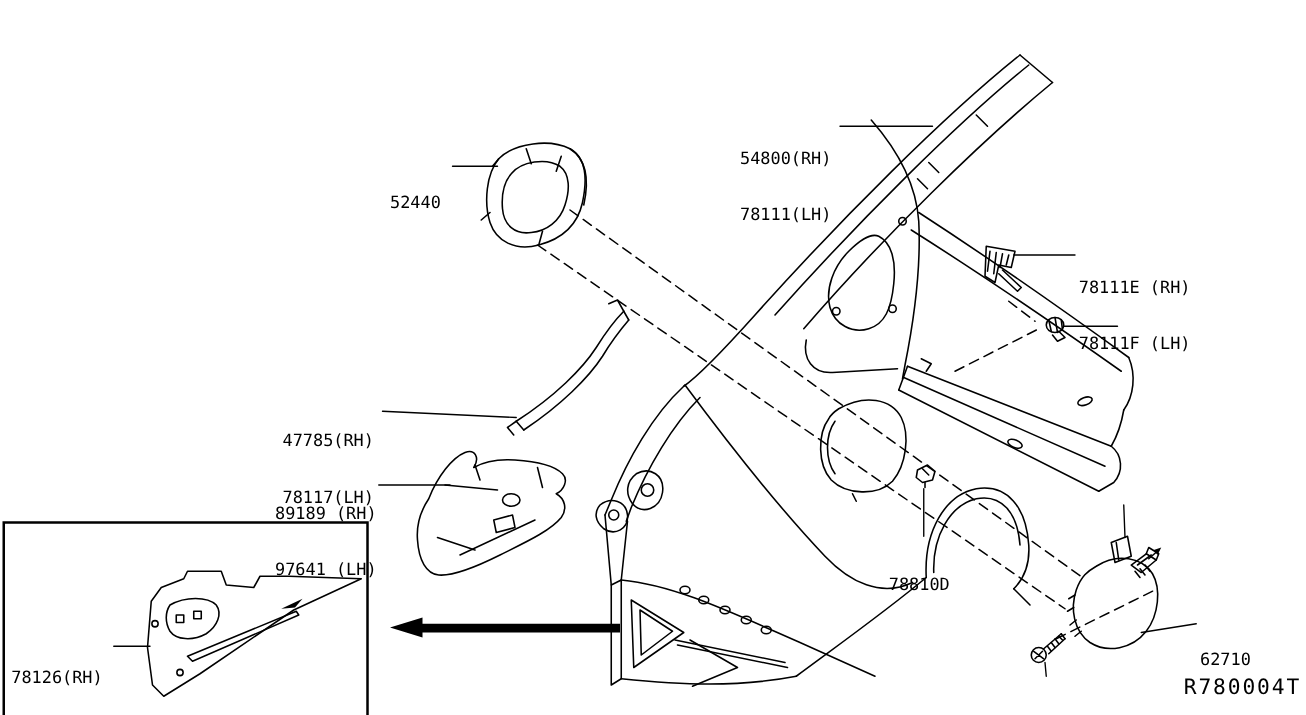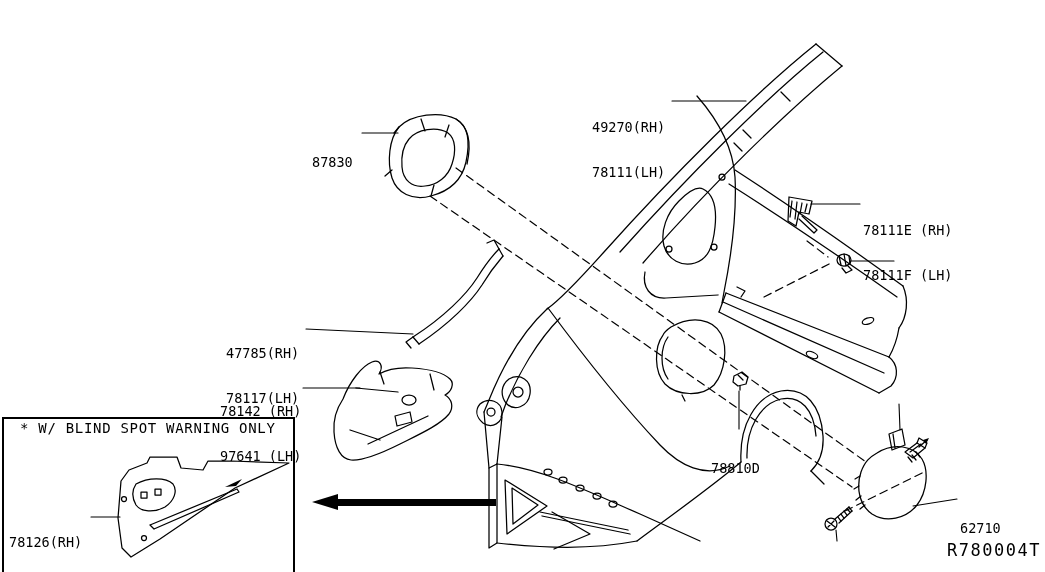--- a/index.html
+++ b/index.html
@@ -206,44 +206,43 @@
     <g stroke-dasharray="8 5" stroke-width="1.2">
       <line x1="456" y1="168" x2="866" y2="462"></line>
       <line x1="430" y1="196" x2="852" y2="487"></line>
       <line x1="764" y1="297" x2="833" y2="262"></line>
       <line x1="807" y1="241" x2="828" y2="257"></line>
       <line x1="845" y1="511" x2="924" y2="472"></line>
     </g>
   </svg>
 
   <div class="note-box"></div>
-  <div class="note-title">* W/ BLIND SPOT WARNING ONLY</div>
 
   <div class="part-label" style="left:592px;top:90px;">
-    <span>49270(RH)</span>
+    <span>54800(RH)</span>
     <span>78111(LH)</span>
   </div>
 
   <div class="part-label" style="left:312px;top:125px;">
-    <span>87830</span>
+    <span>52440</span>
   </div>
 
   <div class="part-label" style="left:863px;top:193px;">
     <span>78111E (RH)</span>
     <span>78111F (LH)</span>
   </div>
 
 
   <div class="part-label" style="left:226px;top:316px;">
     <span>47785(RH)</span>
     <span>78117(LH)</span>
   </div>
 
   <div class="part-label" style="left:220px;top:374px;">
-    <span>78142 (RH)</span>
+    <span>89189 (RH)</span>
     <span>97641 (LH)</span>
   </div>
 
   <div class="part-label" style="left:9px;top:505px;">
     <span>78126(RH)</span>
     
   </div>
 
   <div class="part-label" style="left:711px;top:431px;">
     <span>78810D</span>

